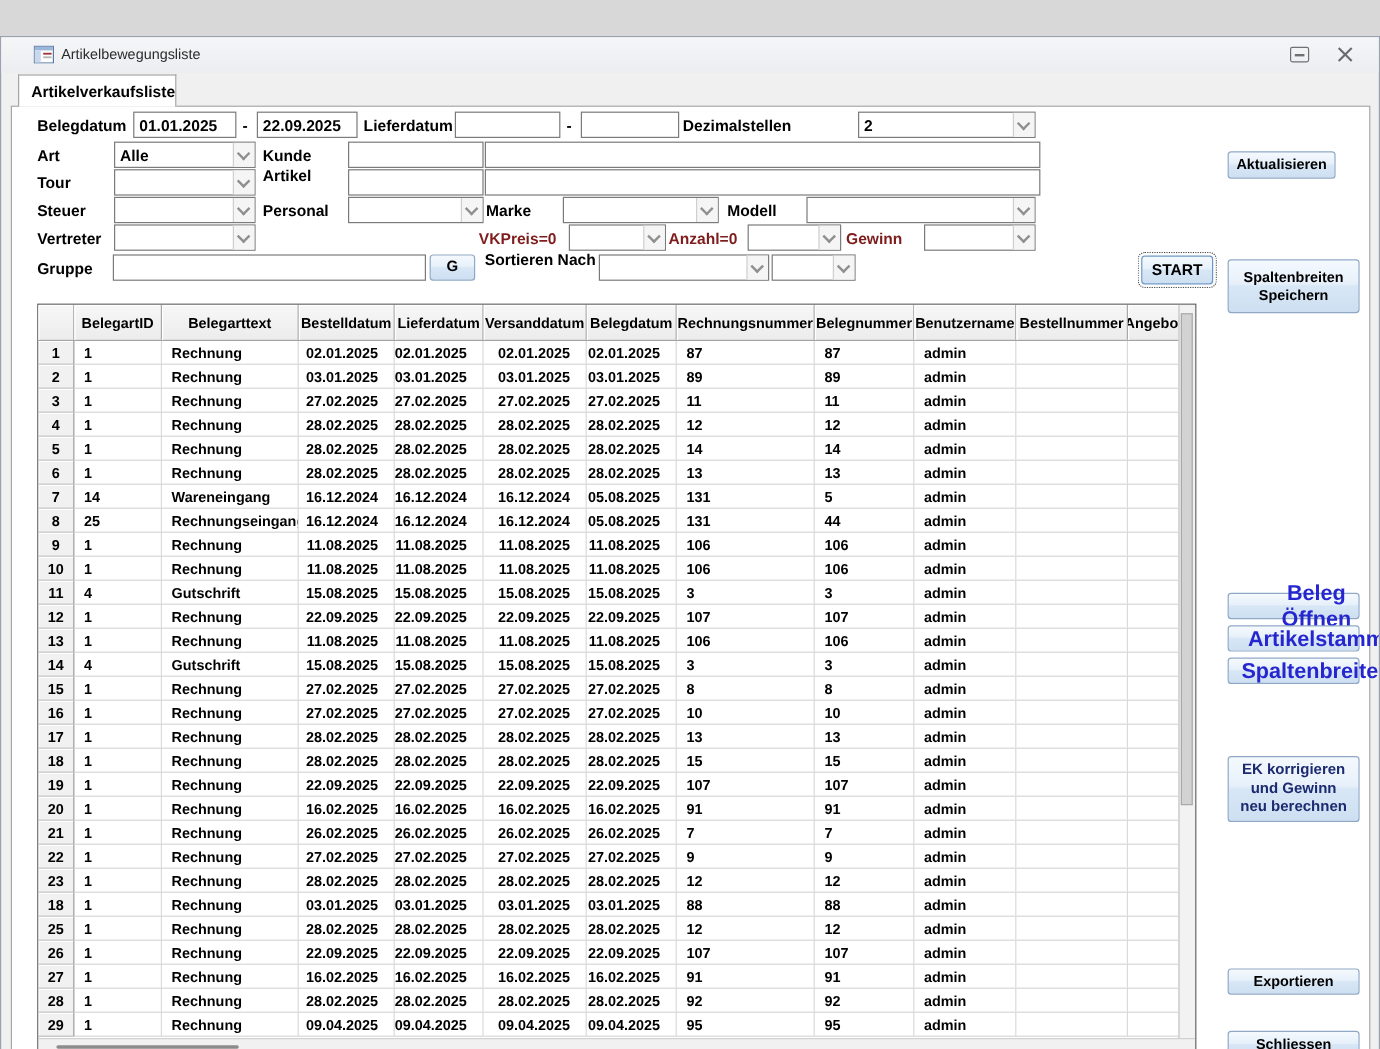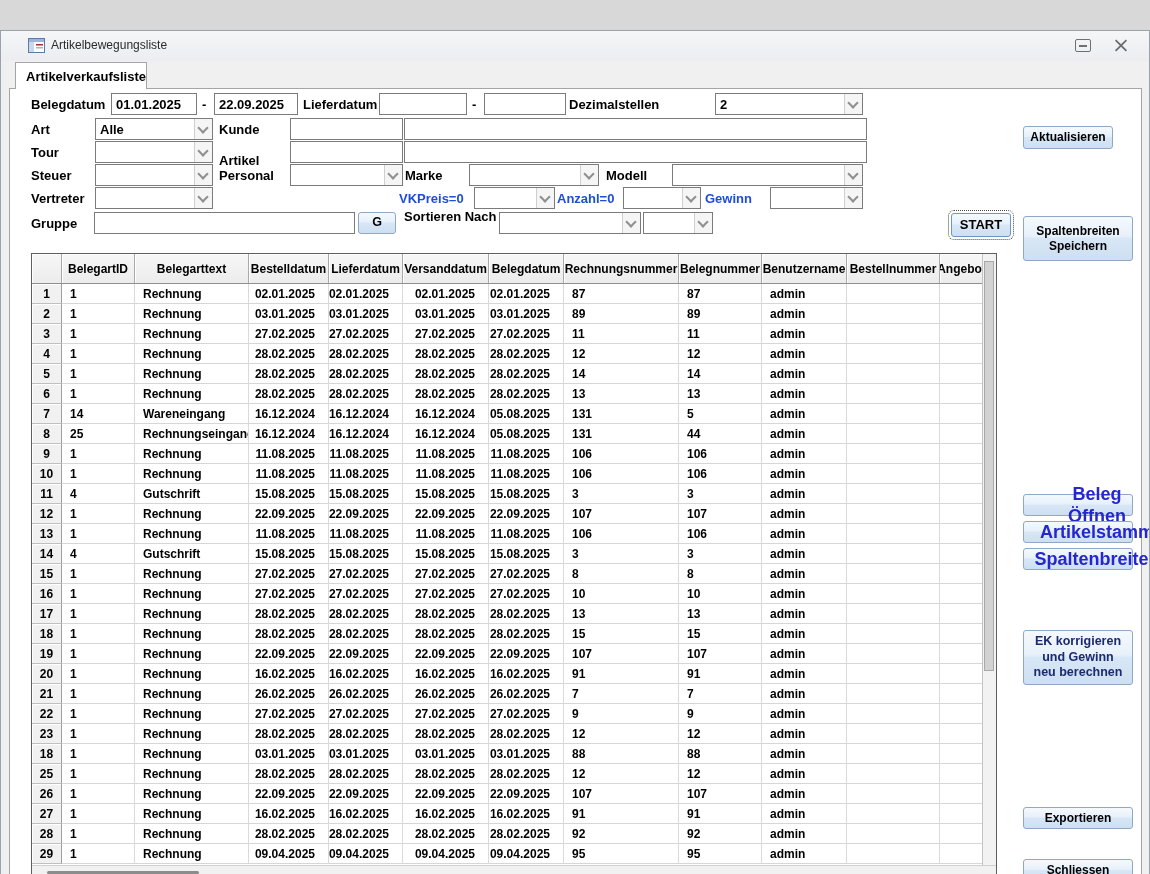--- a/index.html
+++ b/index.html
@@ -12,21 +12,21 @@
   #restore-btn{left:1074px;border:1px solid #707070;border-radius:2px;box-sizing:border-box;}
   #restore-btn::after{content:"";position:absolute;left:3px;right:3px;top:5px;height:2px;background:#707070;}
   #close-btn{left:1112px;}
   
   #tab{position:absolute;left:14px;top:31px;width:132px;height:27px;background:#fff;border:1px solid #a5a5a5;border-bottom:none;box-sizing:border-box;z-index:3;display:flex;align-items:center;padding-left:10px;font-weight:bold;font-size:13px;color:#000;}
   
   #content{position:absolute;left:8px;top:57px;width:1133px;height:793px;background:#fff;border:1px solid #a5a5a5;box-sizing:border-box;z-index:1;}
   #bottom-frame{position:absolute;left:1px;right:1px;top:862px;height:7px;background:#1e3b61;z-index:2;}
   
   .flabel{position:absolute;font-weight:bold;font-size:13px;color:#000;white-space:nowrap;z-index:4;}
-  .maroon{color:#1d4ed8;}
+  .maroon{color:#7f1d1d;}
   .tinput{position:absolute;height:22px;border:1px solid #7b7b7b;background:#fff;font-family:"Liberation Sans",sans-serif;font-weight:bold;font-size:13px;color:#000;padding:0 4px;box-sizing:border-box;z-index:4;outline:none;}
   .combo{position:absolute;height:22px;background:#fff;border:1px solid #7b7b7b;box-sizing:border-box;display:flex;z-index:4;cursor:default;}
   .cval{flex:1;font-weight:bold;font-size:13px;color:#000;padding:3px 0 0 4px;overflow:hidden;white-space:nowrap;}
   .carr{width:17px;border-left:1px solid #cfcfcf;background:#f5f5f5;position:relative;}
   .carr::after{content:"";position:absolute;left:4px;top:5px;width:6px;height:6px;border-right:2px solid #8f8f8f;border-bottom:2px solid #8f8f8f;transform:rotate(45deg);}
   .dash{position:absolute;font-weight:bold;font-size:13px;z-index:4;}
   
   .btn{position:absolute;box-sizing:border-box;border:1px solid #8fa8c6;border-radius:3px;background:linear-gradient(180deg,#f4f9fd 0%,#e7f0fa 45%,#d8e7f6 50%,#cddff1 100%);font-family:"Liberation Sans",sans-serif;font-weight:bold;font-size:12px;color:#000;display:flex;align-items:center;justify-content:center;text-align:center;cursor:pointer;z-index:4;line-height:1.25;}
   .btn.blue{color:#2626cf;font-size:18px;padding-left:38px;}
   .btn.navy{color:#1c2a70;font-size:12.5px;}
@@ -106,21 +106,21 @@
   </div>
   <span class="flabel" style="left:218px;top:91px">Kunde</span>
   <input class="tinput" style="left: 289px; top: 87px; width: 113px;" readonly="" value="">
   <input class="tinput" style="left: 403px; top: 87px; width: 463px;" readonly="" value="">
 
   <span class="flabel" style="left:30px;top:114px">Tour</span>
   <div class="combo" style="left:94px;top:110px;width:118px">
     <span class="cval"></span>
     <span class="carr"></span>
   </div>
-  <span class="flabel" style="left:218px;top:122px">Artikel</span>
+  <span class="flabel" style="left:218px;top:108px">Artikel</span>
   <input class="tinput" style="left: 289px; top: 110px; width: 113px;" readonly="" value="">
   <input class="tinput" style="left: 403px; top: 110px; width: 463px;" readonly="" value="">
 
   <span class="flabel" style="left:30px;top:137px">Steuer</span>
   <div class="combo" style="left:94px;top:133px;width:118px">
     <span class="cval"></span>
     <span class="carr"></span>
   </div>
   <span class="flabel" style="left:218px;top:137px">Personal</span>
   <div class="combo" style="left:289px;top:133px;width:113px">

